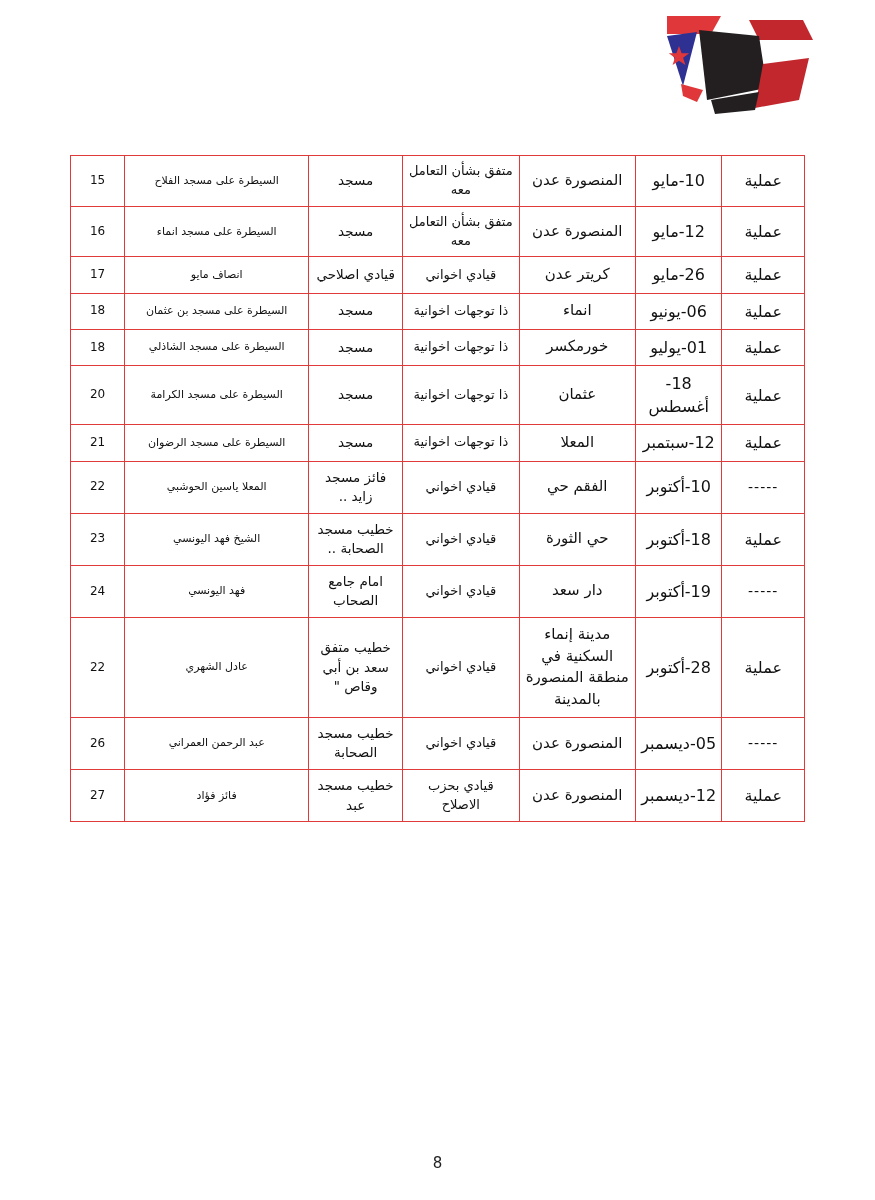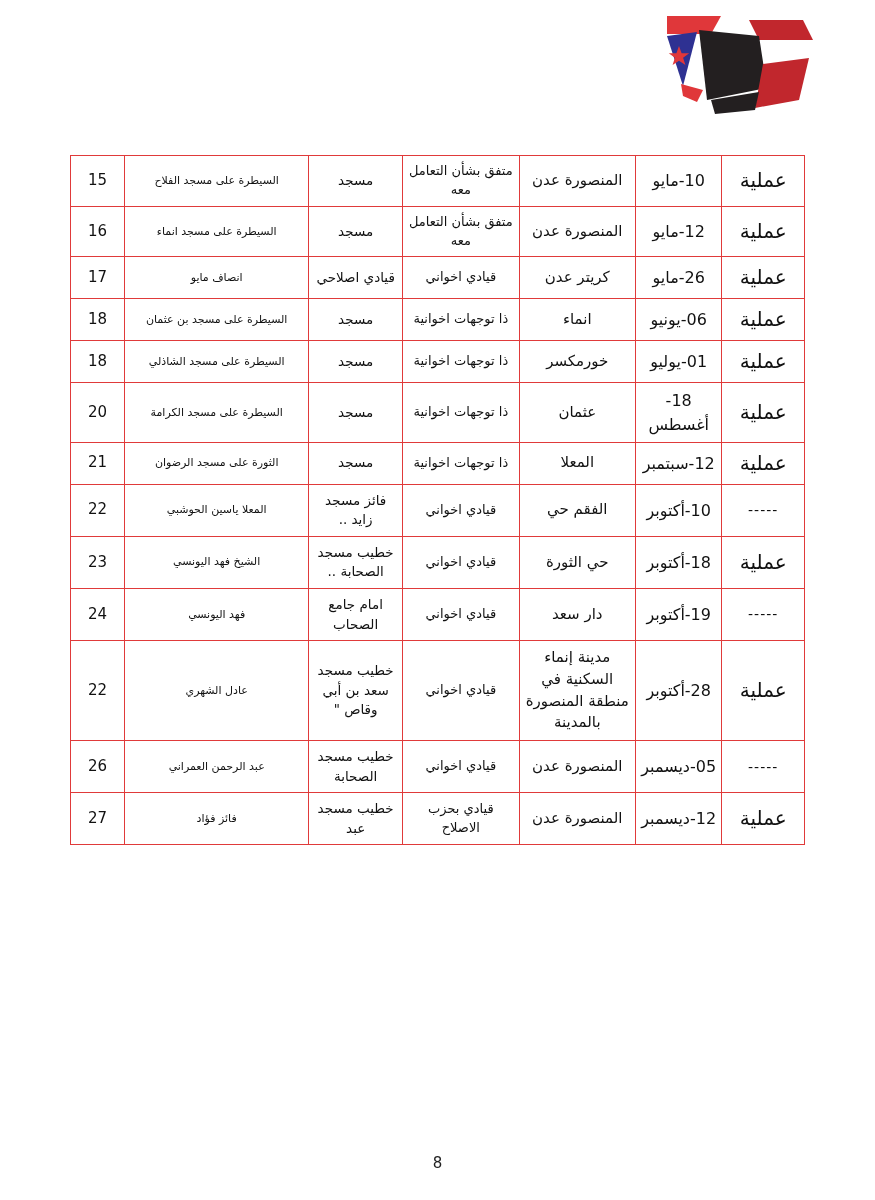--- a/index.html
+++ b/index.html
@@ -49,27 +49,27 @@
   }
   
   col.c-idx    { width: 7.2%; }
   col.c-title  { width: 24.5%; }
   col.c-target { width: 12.5%; }
   col.c-desc   { width: 15.5%; }
   col.c-place  { width: 15.5%; }
   col.c-date   { width: 11.5%; }
   col.c-type   { width: 11.0%; }
 
-  .c-idx-cell   { font-size: 15px; }
+  .c-idx-cell   { font-size: 12px; }
   .c-title-cell { font-size: 11px; }
   .c-target-cell{ font-size: 13.5px; }
   .c-desc-cell  { font-size: 13px; }
   .c-place-cell { font-size: 15px; }
   .c-date-cell  { font-size: 16px; }
-  .c-type-cell  { font-size: 20px; }
+  .c-type-cell  { font-size: 16px; }
 
   .dashes { letter-spacing: 1px; font-size: 14px; }
 
   
   .page-number {
     position: absolute;
     left: 0; right: 0;
     bottom: 28px;
     text-align: center;
     font-size: 15px;
@@ -173,21 +173,21 @@
         <td class="c-title-cell">السيطرة على مسجد الكرامة</td>
         <td class="c-idx-cell">20</td>
       </tr>
 
       <tr>
         <td class="c-type-cell">عملية</td>
         <td class="c-date-cell">12-سبتمبر</td>
         <td class="c-place-cell">المعلا</td>
         <td class="c-desc-cell">ذا توجهات اخوانية</td>
         <td class="c-target-cell">مسجد</td>
-        <td class="c-title-cell">الثورة على مسجد الرضوان</td>
+        <td class="c-title-cell">السيطرة على مسجد الرضوان</td>
         <td class="c-idx-cell">21</td>
       </tr>
 
       <tr>
         <td class="c-type-cell dashes">-----</td>
         <td class="c-date-cell">10-أكتوبر</td>
         <td class="c-place-cell">الفقم حي</td>
         <td class="c-desc-cell">قيادي اخواني</td>
         <td class="c-target-cell">فائز مسجد زايد ..</td>
         <td class="c-title-cell">المعلا ياسين الحوشبي</td>
@@ -212,21 +212,21 @@
         <td class="c-target-cell">امام جامع الصحاب</td>
         <td class="c-title-cell">فهد اليونسي</td>
         <td class="c-idx-cell">24</td>
       </tr>
 
       <tr>
         <td class="c-type-cell">عملية</td>
         <td class="c-date-cell">28-أكتوبر</td>
         <td class="c-place-cell">مدينة إنماء السكنية في منطقة المنصورة بالمدينة</td>
         <td class="c-desc-cell">قيادي اخواني</td>
-        <td class="c-target-cell">خطيب مسجد سعد بن أبي وقاص "</td>
+        <td class="c-target-cell">خطيب متفق سعد بن أبي وقاص "</td>
         <td class="c-title-cell">عادل الشهري</td>
         <td class="c-idx-cell">22</td>
       </tr>
 
       <tr>
         <td class="c-type-cell dashes">-----</td>
         <td class="c-date-cell">05-ديسمبر</td>
         <td class="c-place-cell">المنصورة عدن</td>
         <td class="c-desc-cell">قيادي اخواني</td>
         <td class="c-target-cell">خطيب مسجد الصحابة</td>

